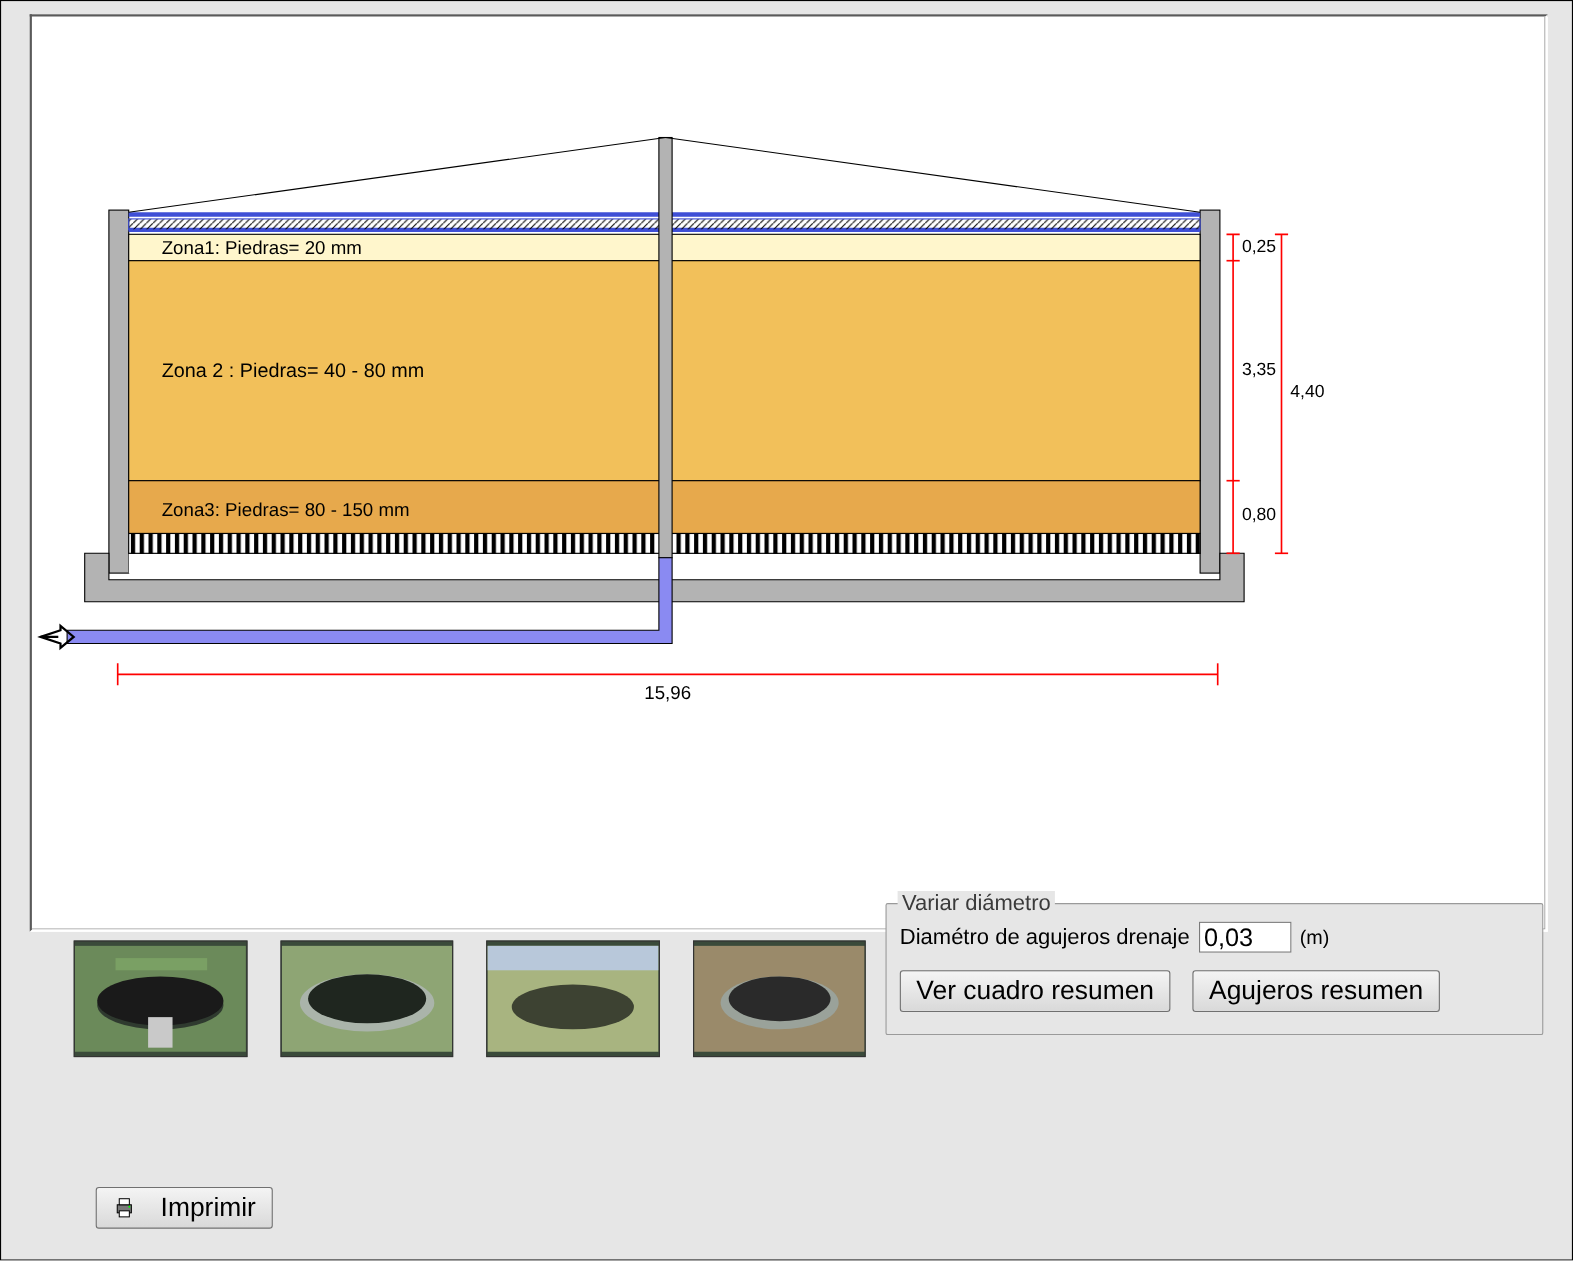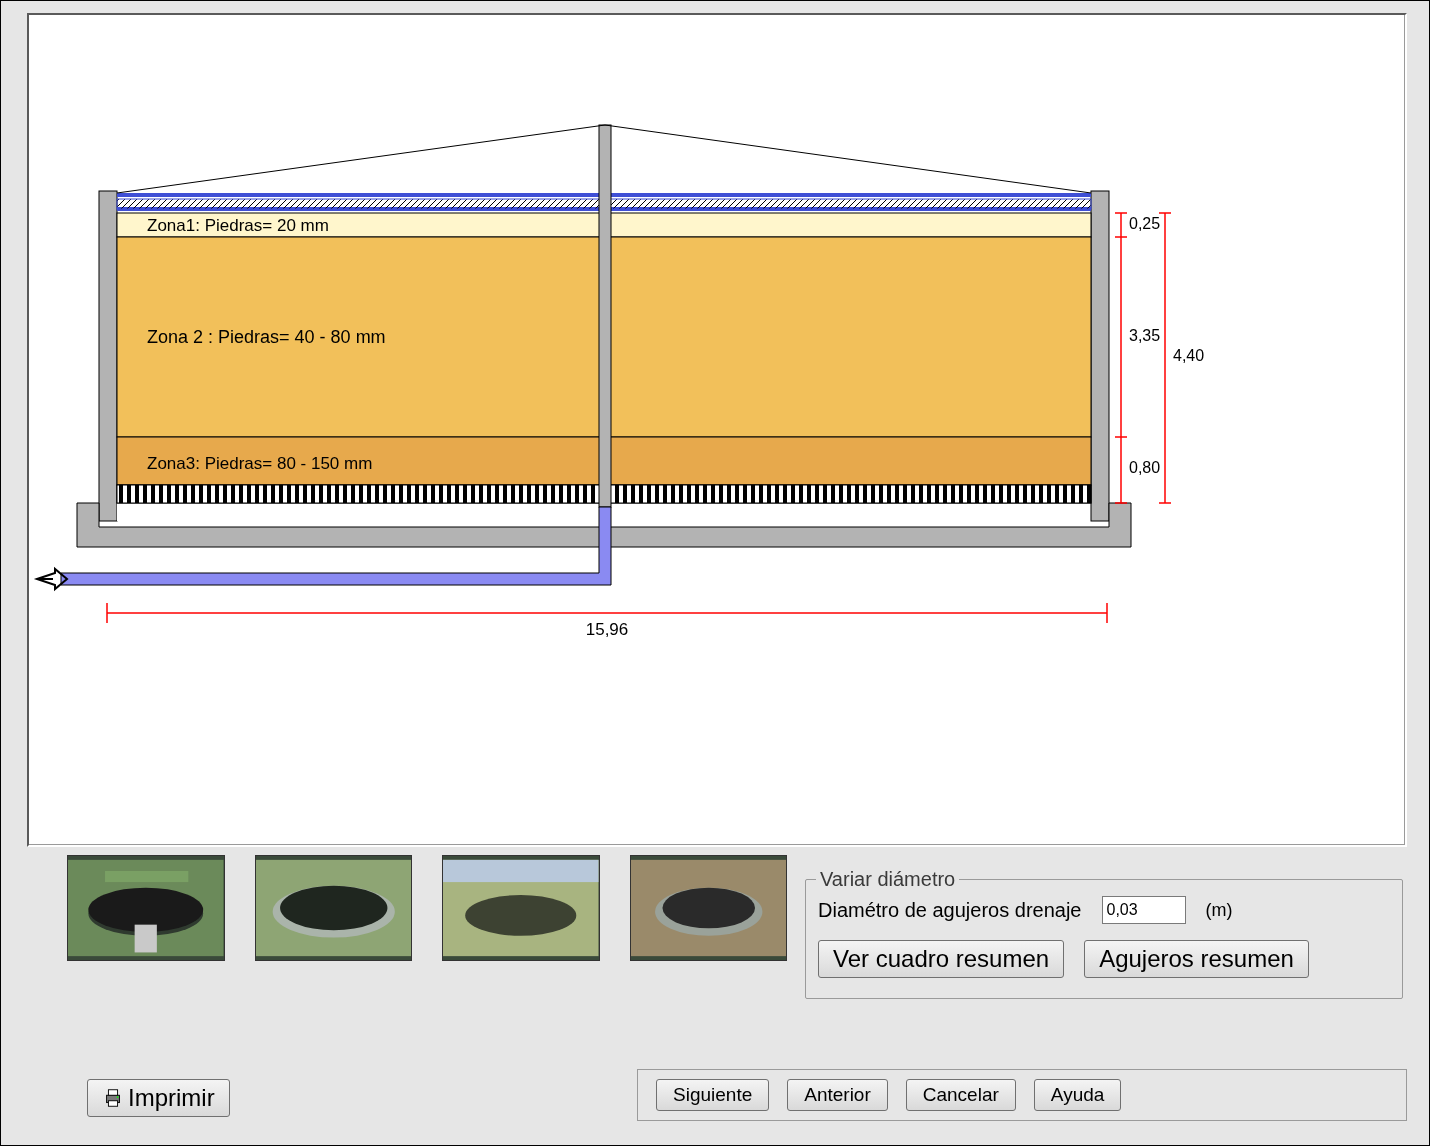--- a/index.html
+++ b/index.html
@@ -3,28 +3,28 @@
 <meta charset="utf-8">
 <style>
 html,body{margin:0;padding:0;background:#e6e6e6;font-family:Arial,Helvetica,sans-serif;font-size:18px;color:#000}
 .app{width:1430px;height:1146px;position:relative;box-sizing:border-box;border:1px solid #000}
 .diagram-frame{position:absolute;left:26px;top:12px;width:1376px;height:830px;background:#fff;border-top:2px solid #5a5a5a;border-left:2px solid #5a5a5a;border-right:2px solid #fff;border-bottom:2px solid #fff;box-shadow:inset -1px -1px 0 #9a9a9a, inset 1px 1px 0 #fff}
 .diagram-inner{position:absolute;inset:2px;background:#fff}
 svg.diagram{display:block}
 .thumb-row{position:absolute;left:66px;top:854px;width:720px;height:108px;display:flex;gap:30px}
 .thumb{width:168px;height:104px;background:#3a4a3a;border:1px solid #333;position:relative;overflow:hidden}
 .thumb svg{width:100%;height:100%;display:block}
-.right-panel{position:absolute;left:804px;top:878px;width:598px;height:120px;border:1px solid #9a9a9a;border-radius:2px;box-sizing:border-box;padding:10px 12px;background:#e6e6e6}
+.right-panel{position:absolute;left:804px;top:820px;width:598px;height:120px;border:1px solid #9a9a9a;border-radius:2px;box-sizing:border-box;padding:10px 12px;background:#e6e6e6}
 .right-panel .legend{position:absolute;top:-12px;left:10px;background:#e6e6e6;padding:0 4px;font-size:20px;color:#3a3a3a}
-.field-row{display:flex;align-items:center;gap:20px;margin-top:6px}
+.field-row{display:flex;align-items:center;gap:8px;margin-top:6px}
 .field-row label{font-size:20px}
-.field-row input{width:74px;height:26px;border:1px solid #7a7a7a;background:#fff;font-size:16px;padding:0 4px}
+.field-row input{width:74px;height:26px;border:1px solid #7a7a7a;background:#fff;font-size:23px;padding:0 4px}
 .btn-row{display:flex;gap:20px;margin-top:16px}
 button.win{background:linear-gradient(#f4f4f4,#d9d9d9);border:1px solid #707070;border-radius:3px;font-size:24px;padding:4px 14px;cursor:pointer}
-.print-btn{position:absolute;left:86px;top:1078px;display:flex;align-items:center;gap:4px;font-size:20px;padding:4px 18px}
+.print-btn{position:absolute;left:86px;top:1078px;display:flex;align-items:center;gap:22px;font-size:20px;padding:4px 18px}
 .bottom-bar{position:absolute;left:636px;top:1068px;width:770px;height:52px;border:1px solid #9a9a9a;display:flex;align-items:center;gap:18px;padding:0 18px;box-sizing:border-box;background:#e6e6e6}
 .bottom-bar button.win{font-size:19px;padding:4px 16px}
 </style>
 </head>
 <body>
 
 <div class="app">
 
   <div class="diagram-frame">
     <div class="diagram-inner">
@@ -166,20 +166,14 @@
   <button class="win print-btn">
     <svg width="22" height="22" viewBox="0 0 24 24">
         <rect x="5" y="9" width="14" height="8" fill="#7a7a7a" stroke="#000"></rect>
         <rect x="7" y="3" width="10" height="6" fill="#fff" stroke="#000"></rect>
         <rect x="7" y="15" width="10" height="6" fill="#fff" stroke="#000"></rect>
         <circle cx="17" cy="11" r="1" fill="#0f0"></circle>
       </svg>
     <span>Imprimir</span>
   </button>
 
-  <div class="bottom-bar">
-    <button class="win">Siguiente</button>
-    <button class="win">Anterior</button>
-    <button class="win">Cancelar</button>
-    <button class="win">Ayuda</button>
-  </div>
 
 </div>
 
 </body></html>

